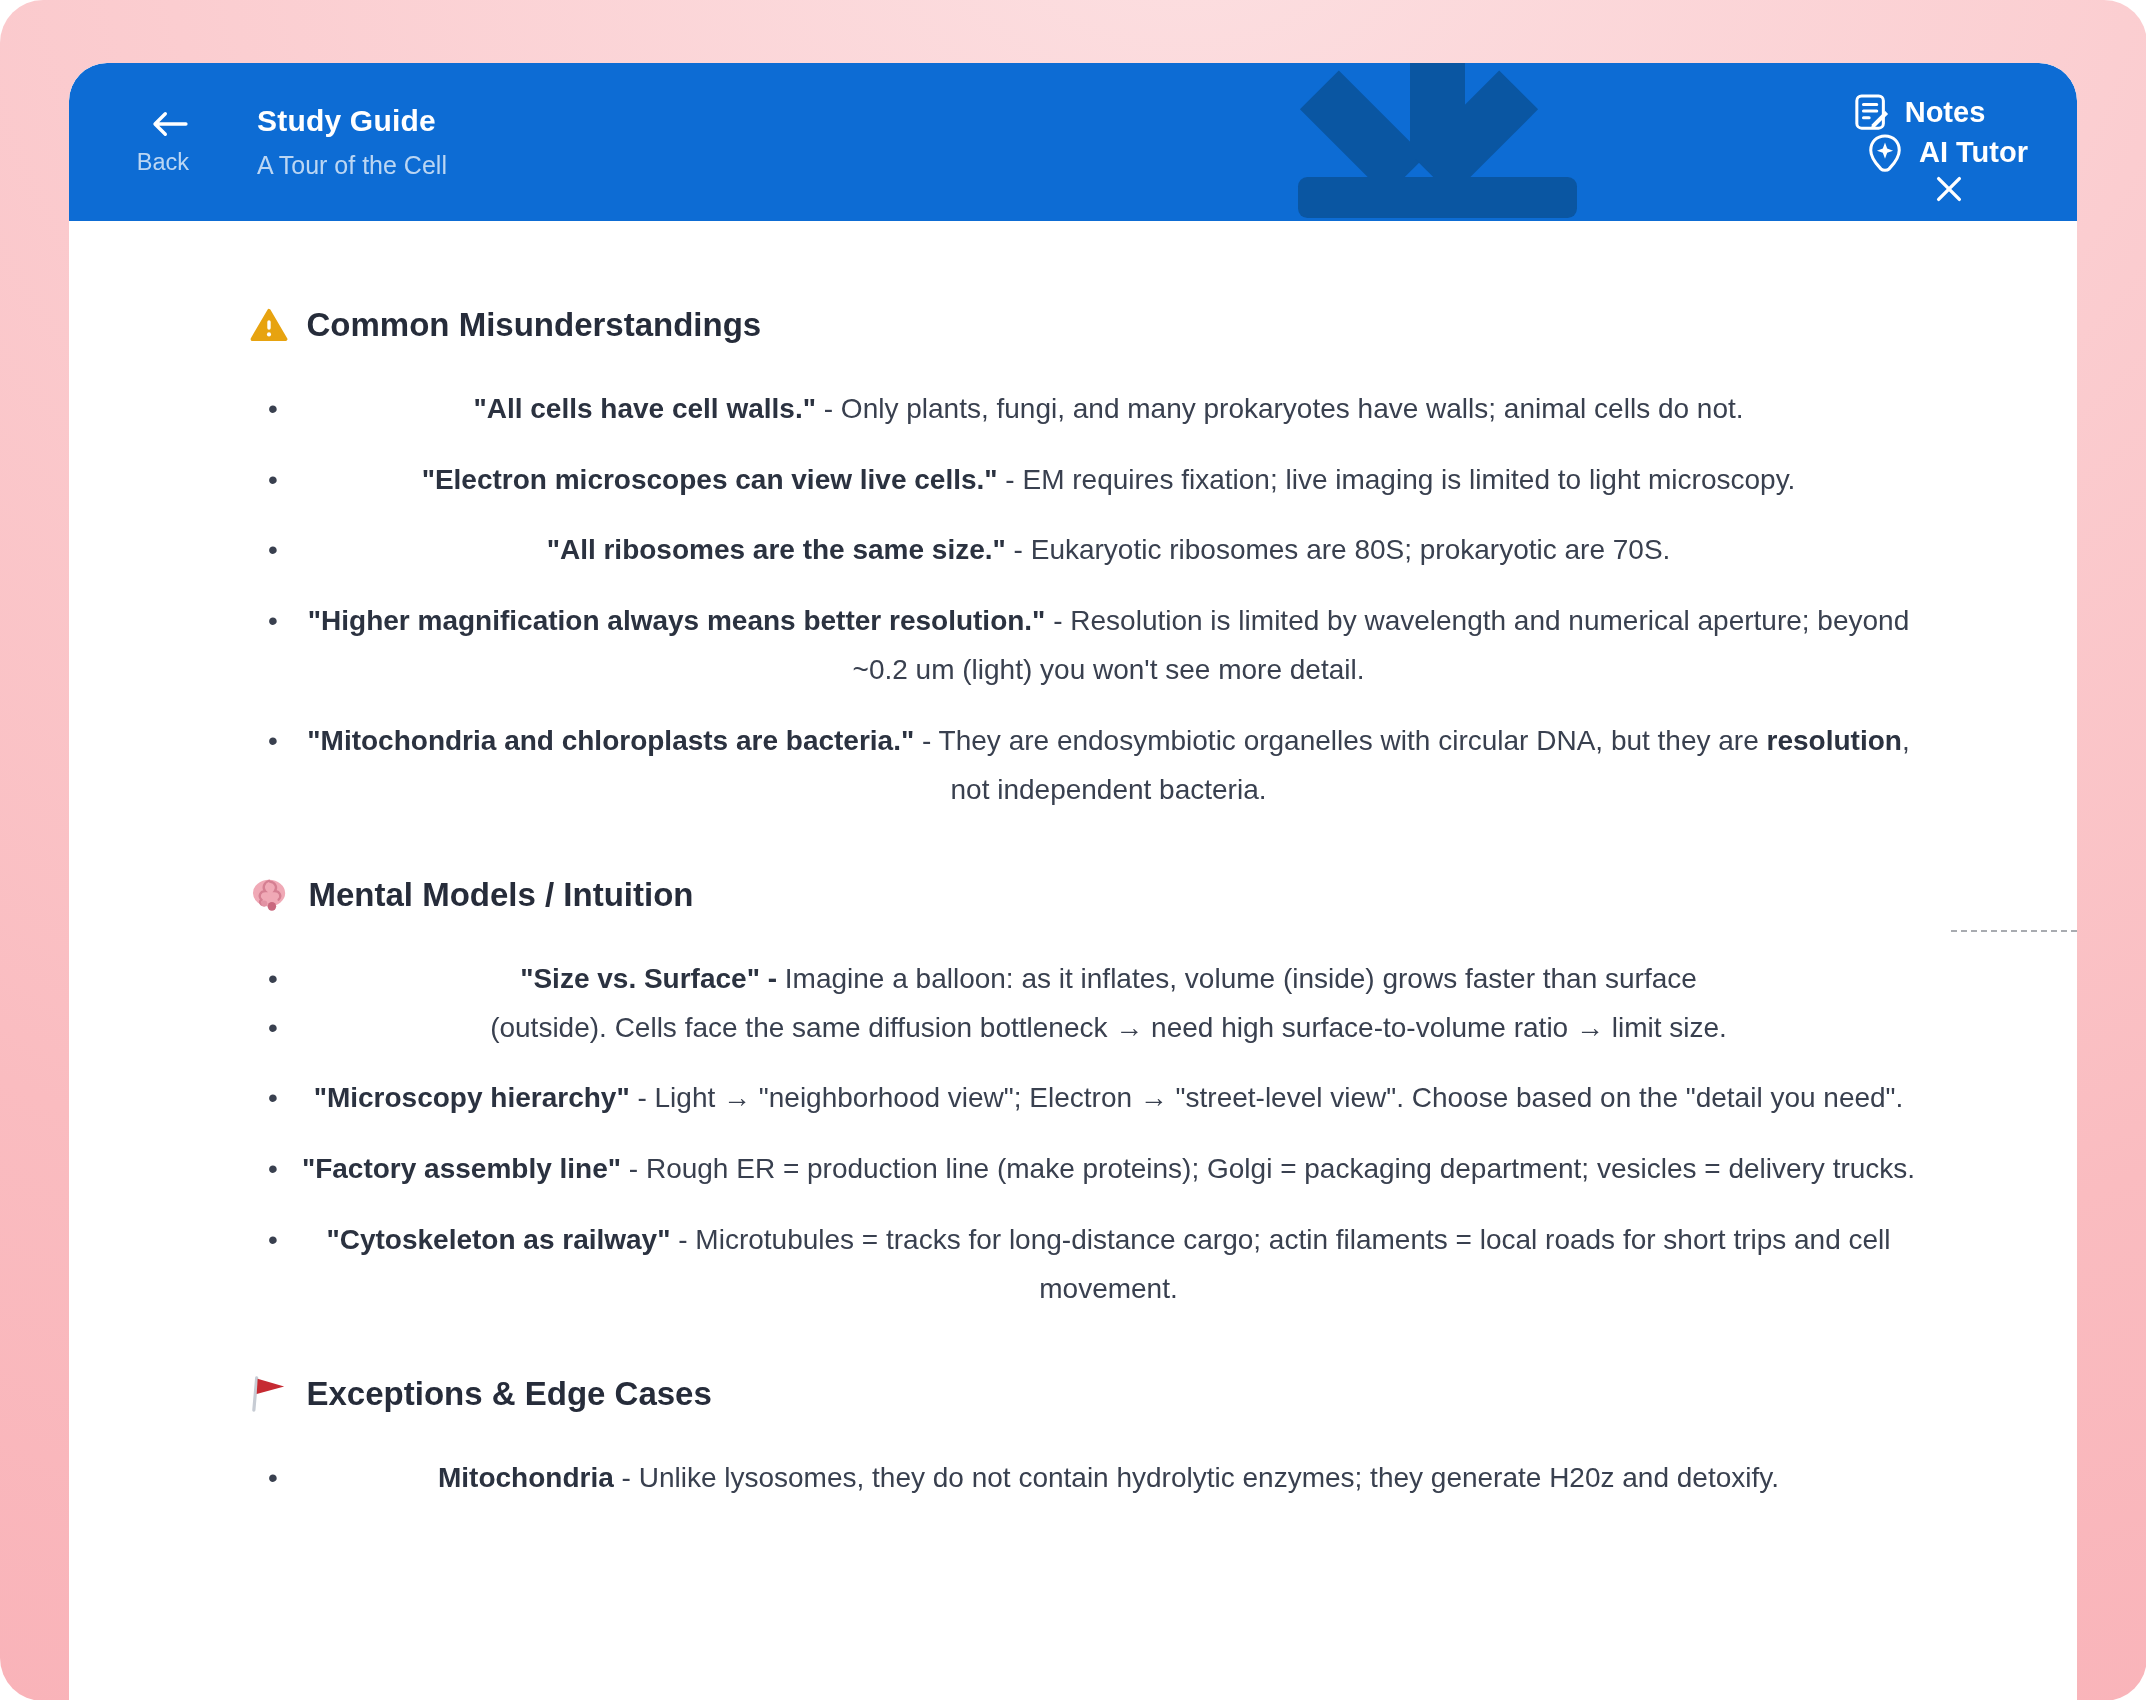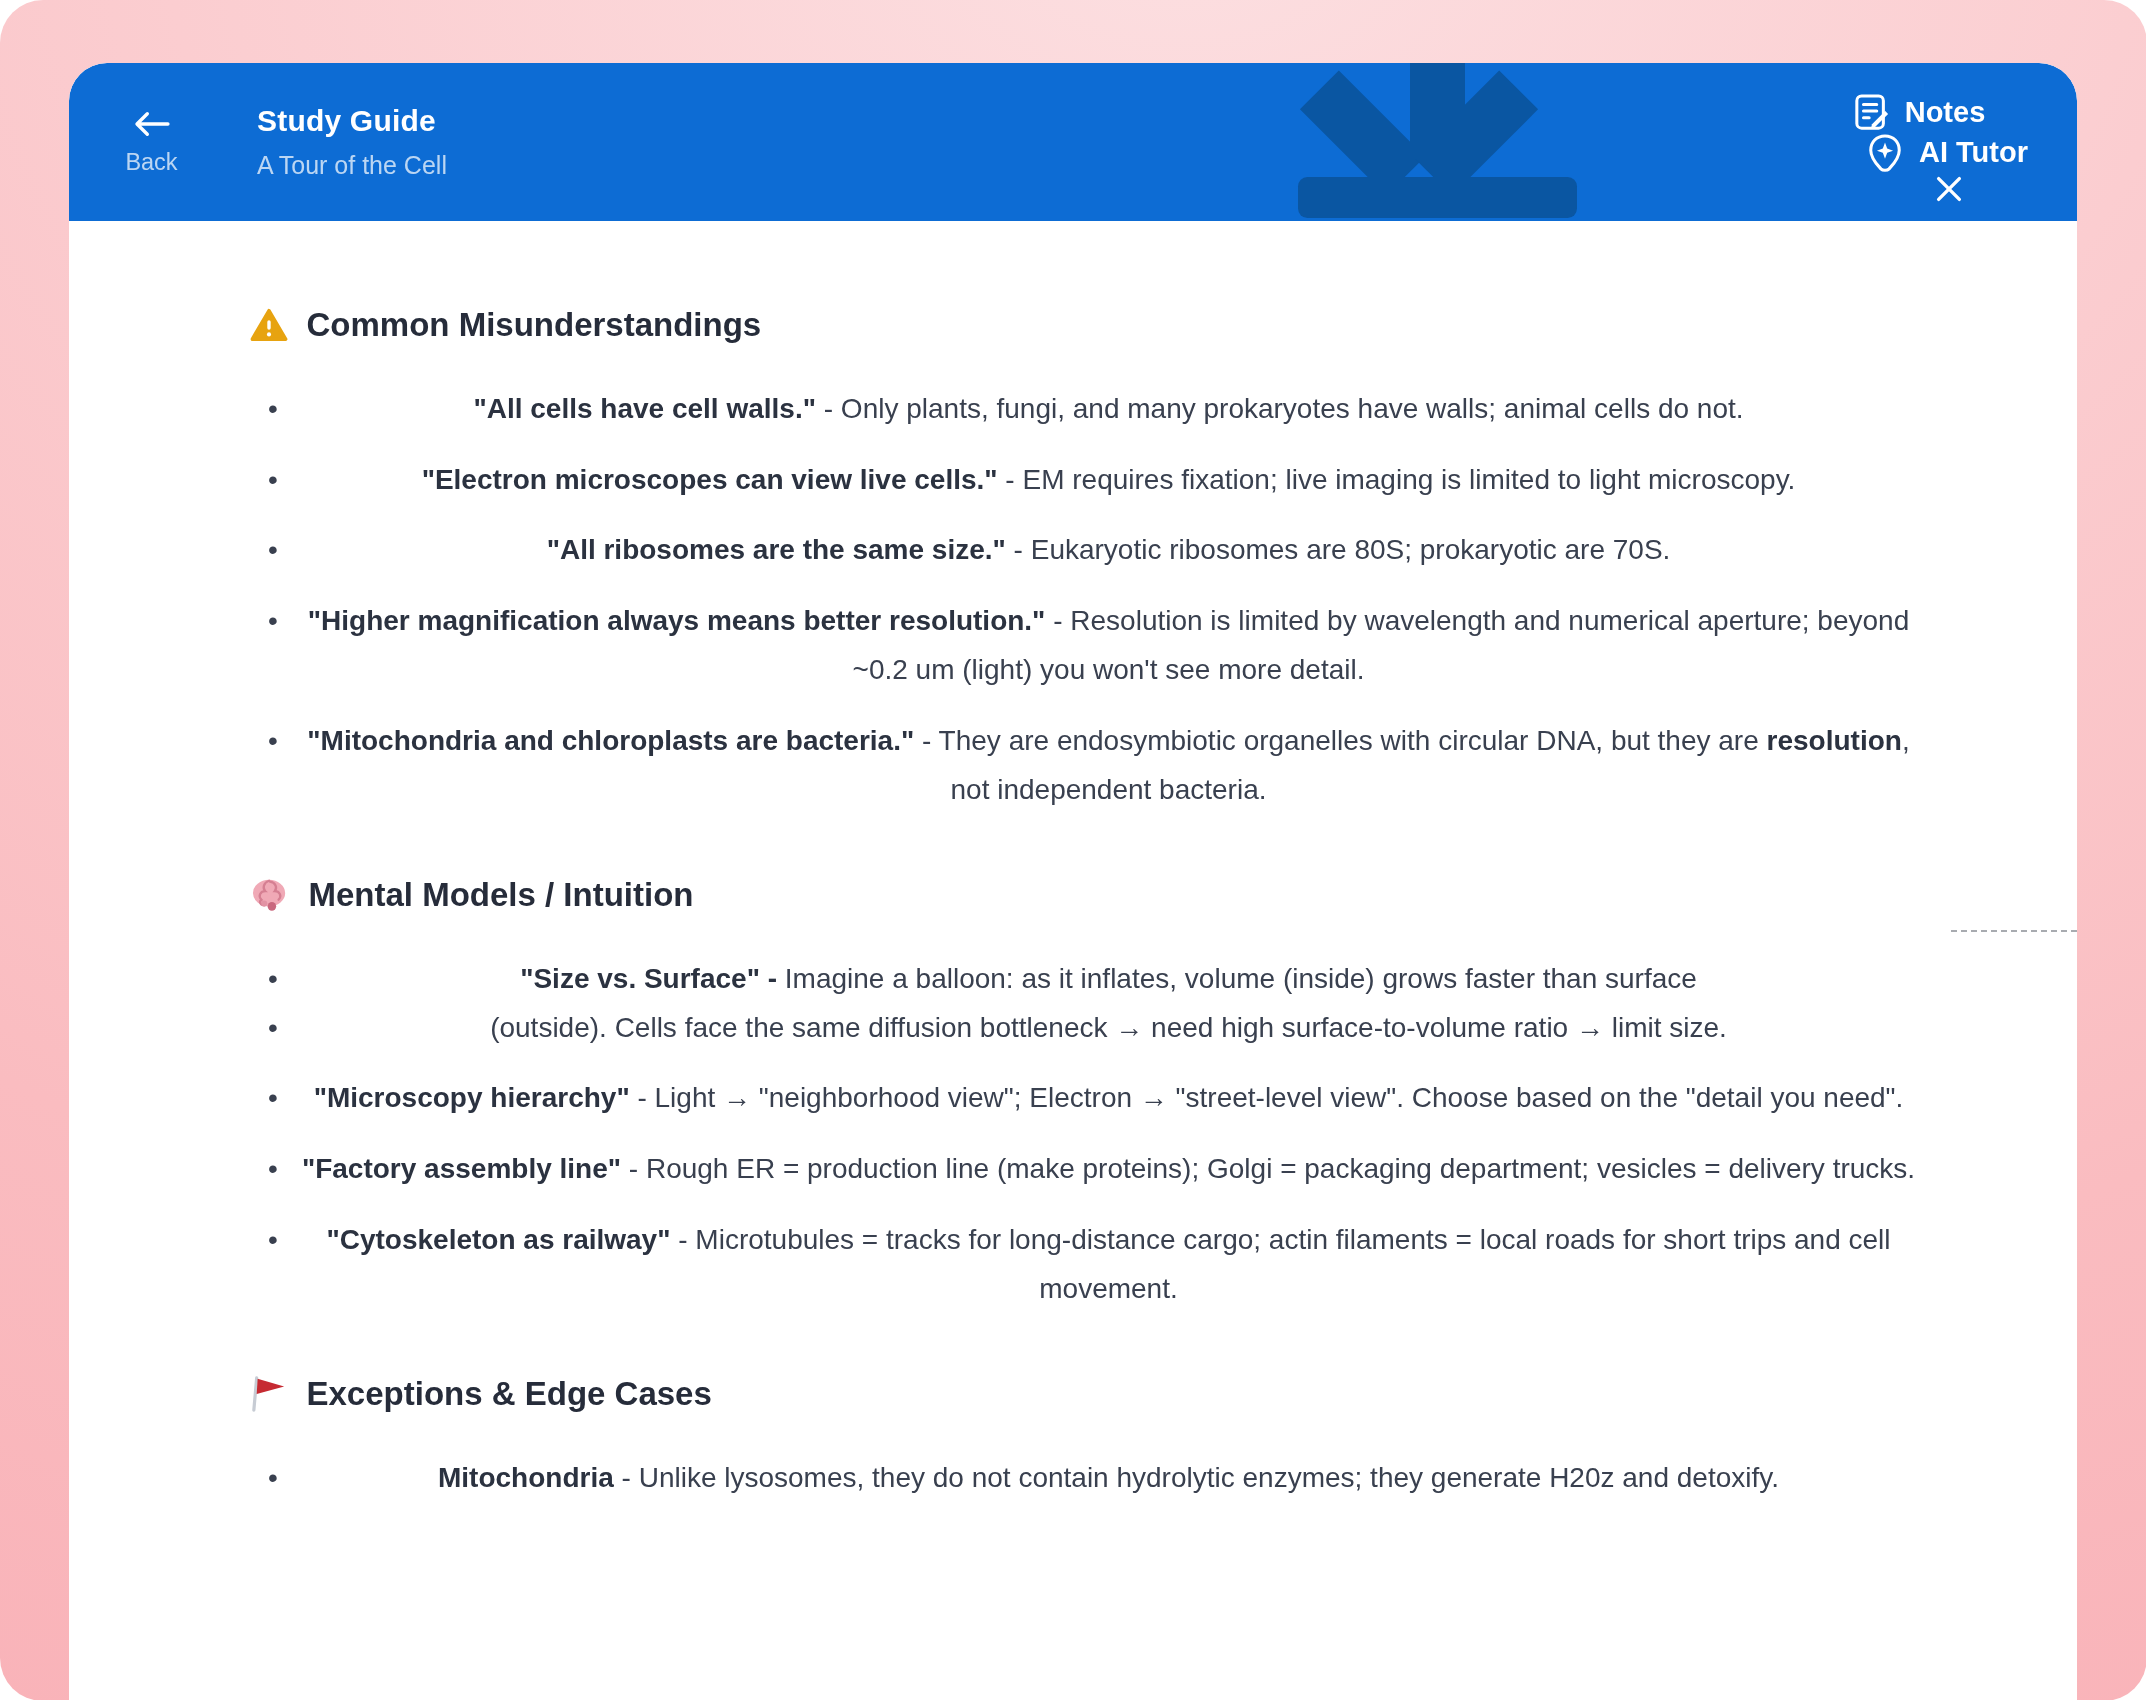--- a/index.html
+++ b/index.html
@@ -36,21 +36,21 @@
     overflow: hidden;
     color: #fff;
   }
   .deco { position: absolute; background: var(--deco-blue, #0a56a2); z-index: 0; }
   .deco-bar      { left: 1229px; top: 114px; width: 279px; height: 41px; border-radius: 9.4px; }
   .deco-ray-v    { left: 1341px; top: -13px; width: 55px; height: 109px; }
   .deco-ray-l    { left: 1266px; top: 9.4px;  width: 55px; height: 122px; transform: rotate(-45deg); }
   .deco-ray-r    { left: 1379px; top: 9.4px;  width: 55px; height: 122px; transform: rotate(45deg); }
   .header-left { display: flex; align-items: center; position: relative; z-index: 1; }
   .back-btn {
-    display: flex; flex-direction: column; align-items: center;
+    display: flex; flex-direction: column; align-items: flex-end;
     gap: 10px; cursor: pointer; min-width: 75px;
   }
   .back-label { font-size: 23.5px; color: rgba(255,255,255,0.72); }
   .title-block { margin-left: 68px; display: flex; flex-direction: column; gap: 13px; }
   .app-title { font-size: 30px; font-weight: 700; letter-spacing: 0.2px; }
   .app-subtitle { font-size: 25px; color: rgba(255,255,255,0.72); }
   .header-right {
     margin-left: auto; display: flex; align-items: center;
     position: relative; z-index: 1; margin-top: 13px; flex-direction: column;
   }

